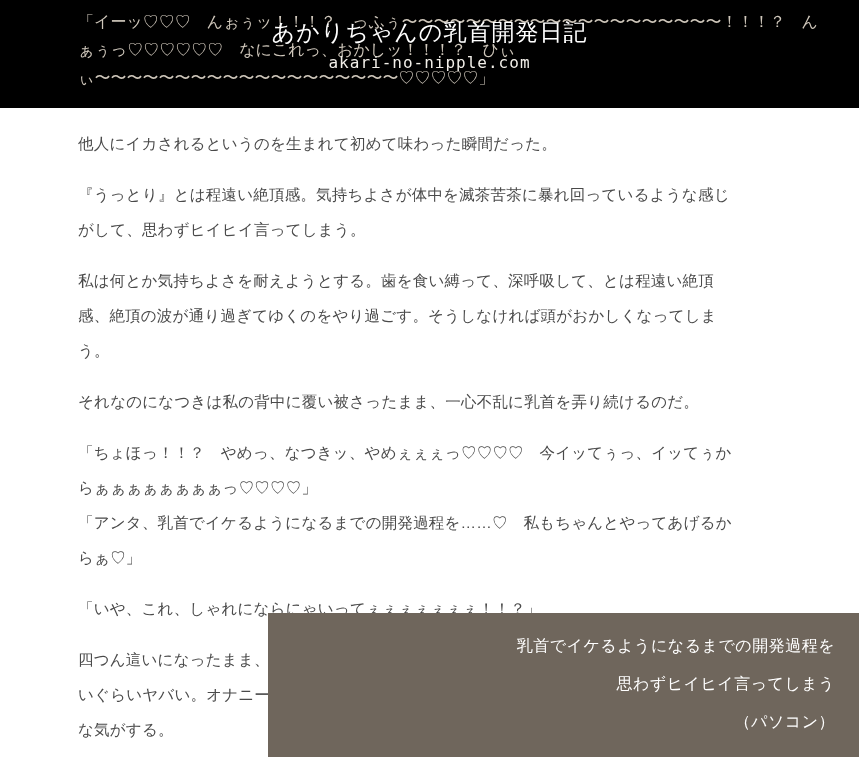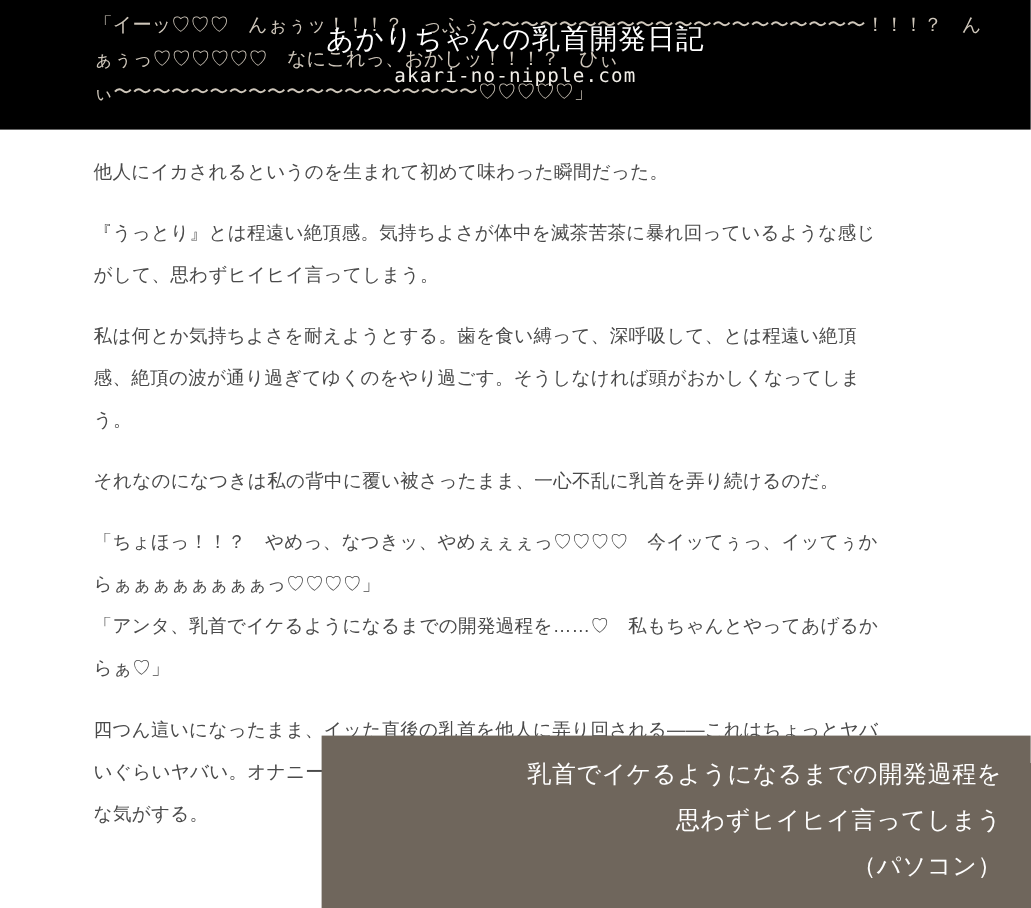--- a/index.html
+++ b/index.html
@@ -99,21 +99,21 @@
     width: 591px;
     height: 144px;
     background: #6f665c;
     color: #ffffff;
     box-sizing: border-box;
     padding: 14px 24px 0 0;
     text-align: right;
     overflow: hidden;
   }
   .caption-line {
-    font-size: 20px;
+    font-size: 16px;
     line-height: 38px;
     letter-spacing: 0.5px;
     white-space: nowrap;
   }
 </style>
 </head>
 <body>
 
 <div id="page">
 
@@ -125,20 +125,21 @@
     </div>
   </div>
 
   <div class="content">
     <p class="para">他人にイカされるというのを生まれて初めて味わった瞬間だった。</p>
     <p class="para">『うっとり』とは程遠い絶頂感。気持ちよさが体中を滅茶苦茶に暴れ回っているような感じがして、思わずヒイヒイ言ってしまう。</p>
     <p class="para">私は何とか気持ちよさを耐えようとする。歯を食い縛って、深呼吸して、とは程遠い絶頂感、絶頂の波が通り過ぎてゆくのをやり過ごす。そうしなければ頭がおかしくなってしまう。</p>
     <p class="para">それなのになつきは私の背中に覆い被さったまま、一心不乱に乳首を弄り続けるのだ。</p>
     <p class="para tight">「ちょほっ！！？　やめっ、なつきッ、やめぇぇぇっ♡♡♡♡　今イッてぅっ、イッてぅからぁぁぁぁぁぁぁぁっ♡♡♡♡」</p>
     <p class="para">「アンタ、乳首でイケるようになるまでの開発過程を……♡　私もちゃんとやってあげるからぁ♡」</p>
+    <p class="para">「いや、これ、しゃれにならにゃいってぇぇぇぇぇぇぇ！！？」</p>
     <p class="para">四つん這いになったまま、イッた直後の乳首を他人に弄り回される――これはちょっとヤバいぐらいヤバい。オナニーの時にも体験したことだけど、乳首が何倍にも敏感になったような気がする。</p>
   </div>
 
   <div class="caption-overlay">
     <div class="caption-line">乳首でイケるようになるまでの開発過程を</div>
     <div class="caption-line">思わずヒイヒイ言ってしまう</div>
     <div class="caption-line">（パソコン）</div>
   </div>
 
 </div>

